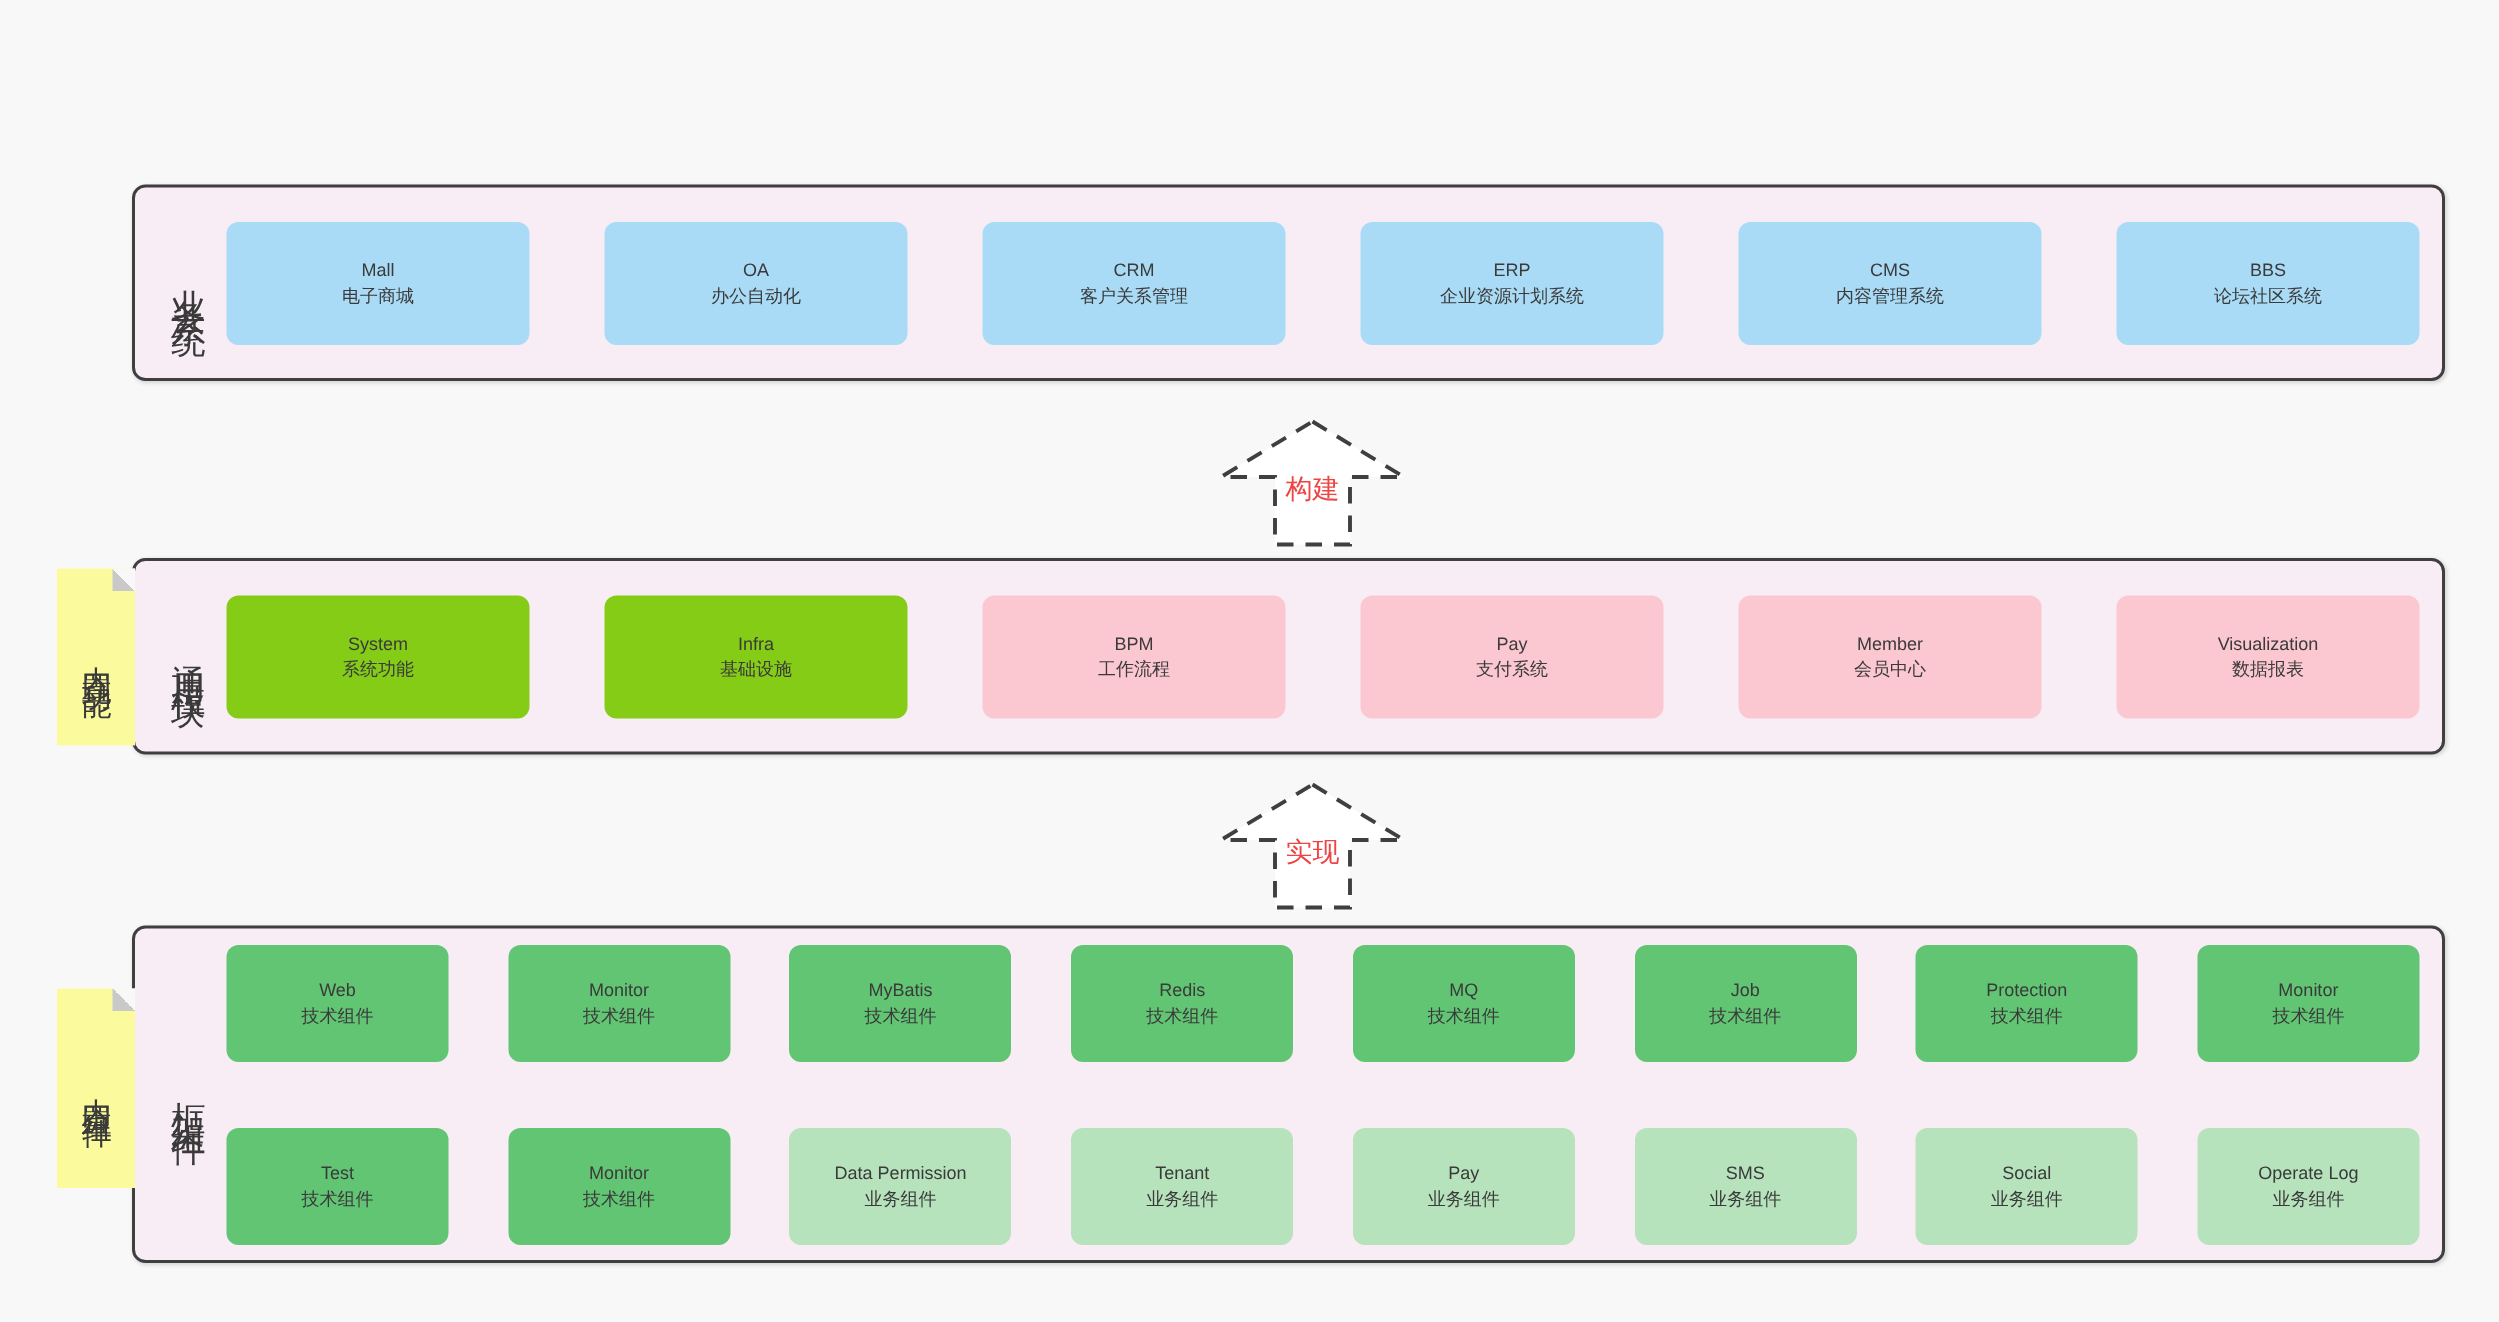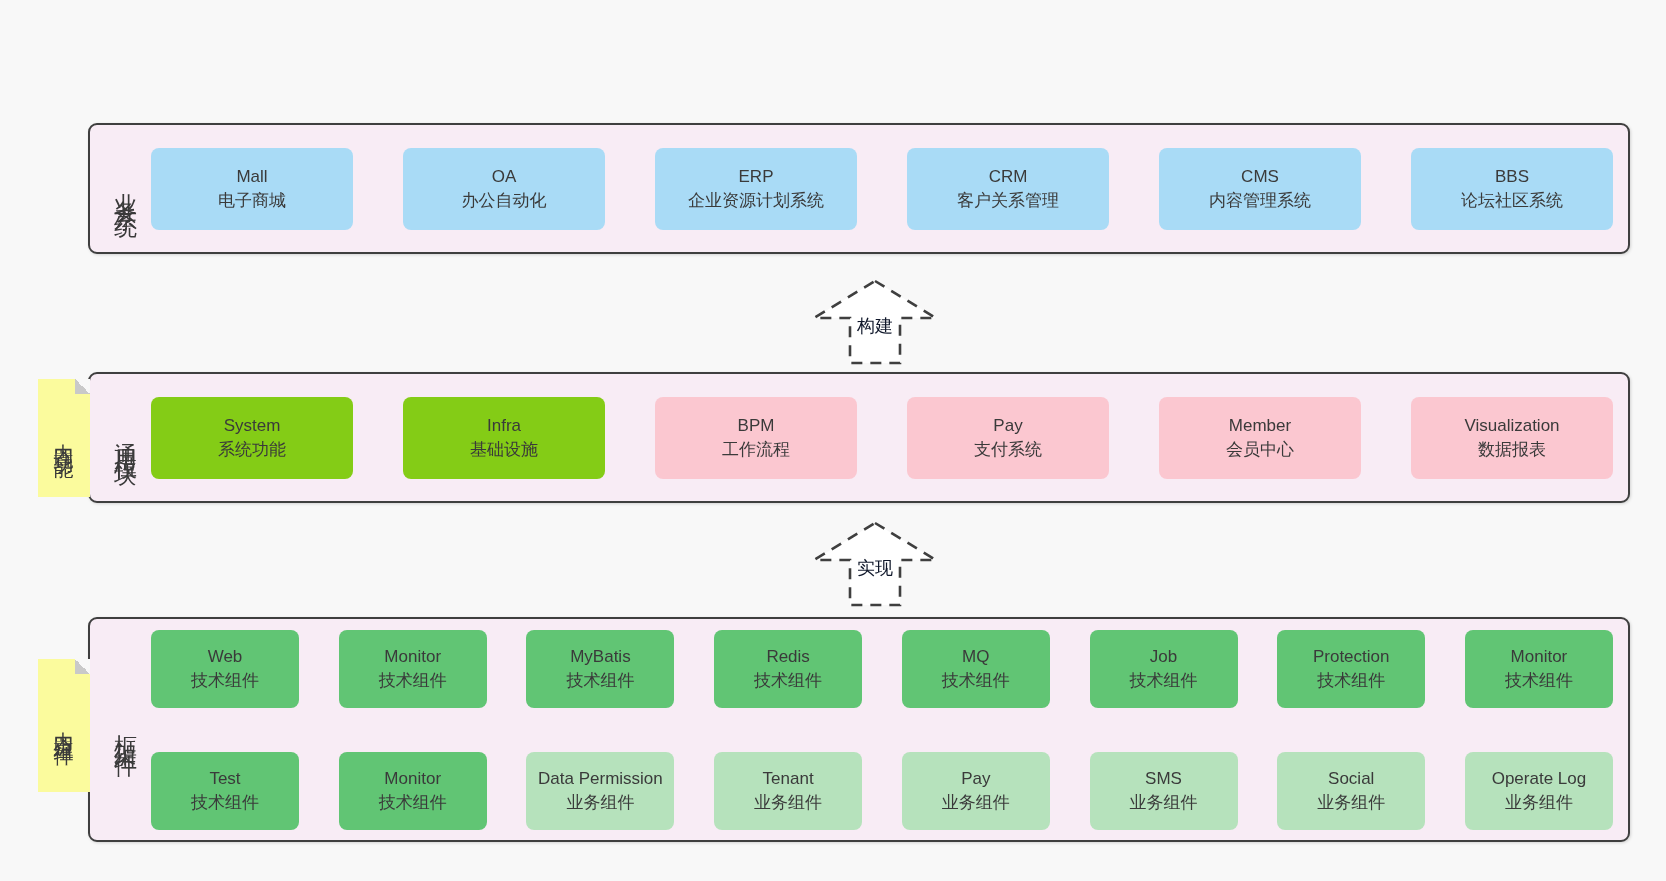--- a/index.html
+++ b/index.html
@@ -19,42 +19,42 @@
   .vlabel{
     writing-mode:vertical-rl;text-orientation:upright;
     font-size:23px;letter-spacing:7px;line-height:1;
     width:34px;text-align:center;flex:0 0 34px;margin-right:14px;color:#3a3a3a;
   }
   .boxes{flex:1;display:flex;justify-content:space-between;align-items:center;}
   .grid{flex:1;display:flex;flex-direction:column;gap:44px;justify-content:center;}
   .box{
     box-sizing:border-box;display:flex;flex-direction:column;justify-content:center;
     align-items:center;text-align:center;border-radius:8px;
-    font-size:17px;line-height:1.4;padding:0 10px;
+    font-size:12px;line-height:1.4;padding:0 10px;
   }
   .layer-business .box,.layer-modules .box{width:202px;height:82px;}
   .layer-components .box{width:148px;height:78px;line-height:1.36;}
   .blue{background:#a9dbf6;}
   .red{background:#84cc16;}
   .pink{background:#fbc7d0;}
   .gdark{background:#61c574;}
   .glight{background:#b6e2bc;}
   .arrow-gap{position:relative;width:100%;}
   .gap-build{height:118px;}
   .gap-implement{height:114px;}
   .arrow{
     position:absolute;left:50%;width:130px;height:88px;
     margin-left:-49px;
   }
   .gap-build .arrow{top:24px;}
   .gap-implement .arrow{top:17px;font-family:Liberation Mono, monospace;}
   .arrow svg{display:block;width:130px;height:88px;}
   .arrow-label{
     position:absolute;left:50%;top:54%;transform:translate(-50%,-50%);
-    background:#ffffff;padding:1px 5px;font-size:18px;color:#0f172a;white-space:nowrap;
+    background:#ffffff;padding:1px 5px;font-size:18px;color:#ef4444;white-space:nowrap;
   }
   .note{
     position:absolute;left:-52px;width:52px;background:#fbfb9d;
     display:flex;align-items:center;justify-content:center;
   }
   .layer-modules .note{top:5px;height:calc(100% - 9px);}
   .layer-components .note{top:40px;height:133px;}
   .fold{
     position:absolute;top:0;right:0;width:15px;height:15px;
     background:linear-gradient(225deg,#f8f8f8 0 50%,#c9c9c9 50% 100%);
@@ -75,26 +75,26 @@
       <div class="boxes">
         <div class="box blue">
           <span>Mall</span>
           <span>电子商城</span>
         </div>
         <div class="box blue">
           <span>OA</span>
           <span>办公自动化</span>
         </div>
         <div class="box blue">
+          <span>CRM</span>
+          <span>客户关系管理</span>
+        </div>
+        <div class="box blue">
           <span>ERP</span>
           <span>企业资源计划系统</span>
-        </div>
-        <div class="box blue">
-          <span>CRM</span>
-          <span>客户关系管理</span>
         </div>
         <div class="box blue">
           <span>CMS</span>
           <span>内容管理系统</span>
         </div>
         <div class="box blue">
           <span>BBS</span>
           <span>论坛社区系统</span>
         </div>
       </div>

